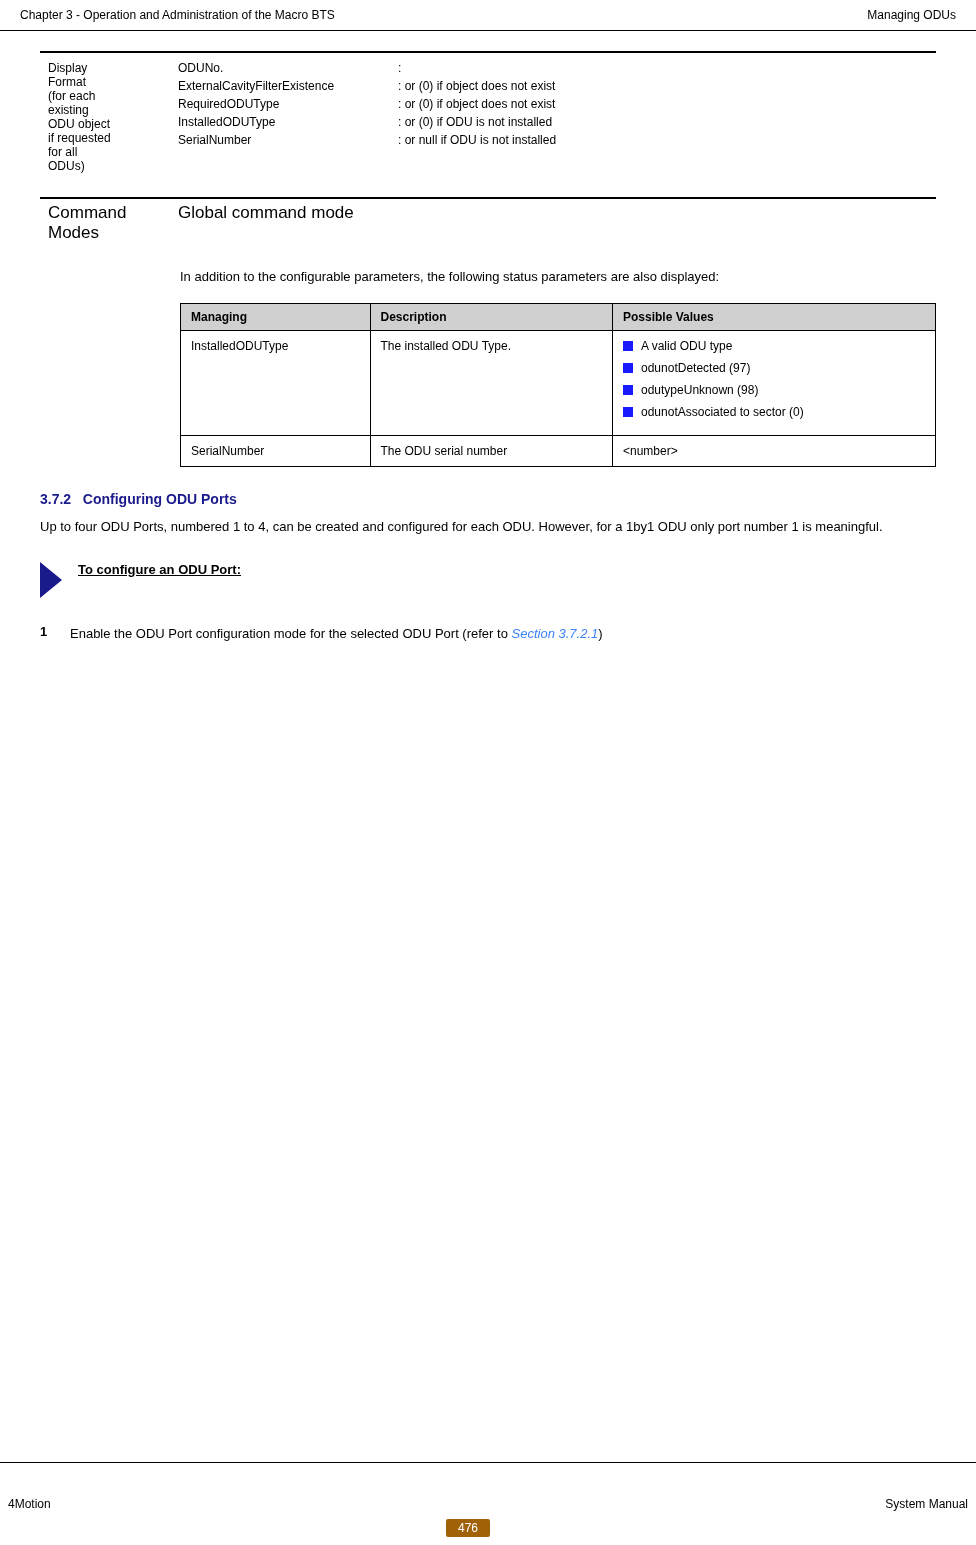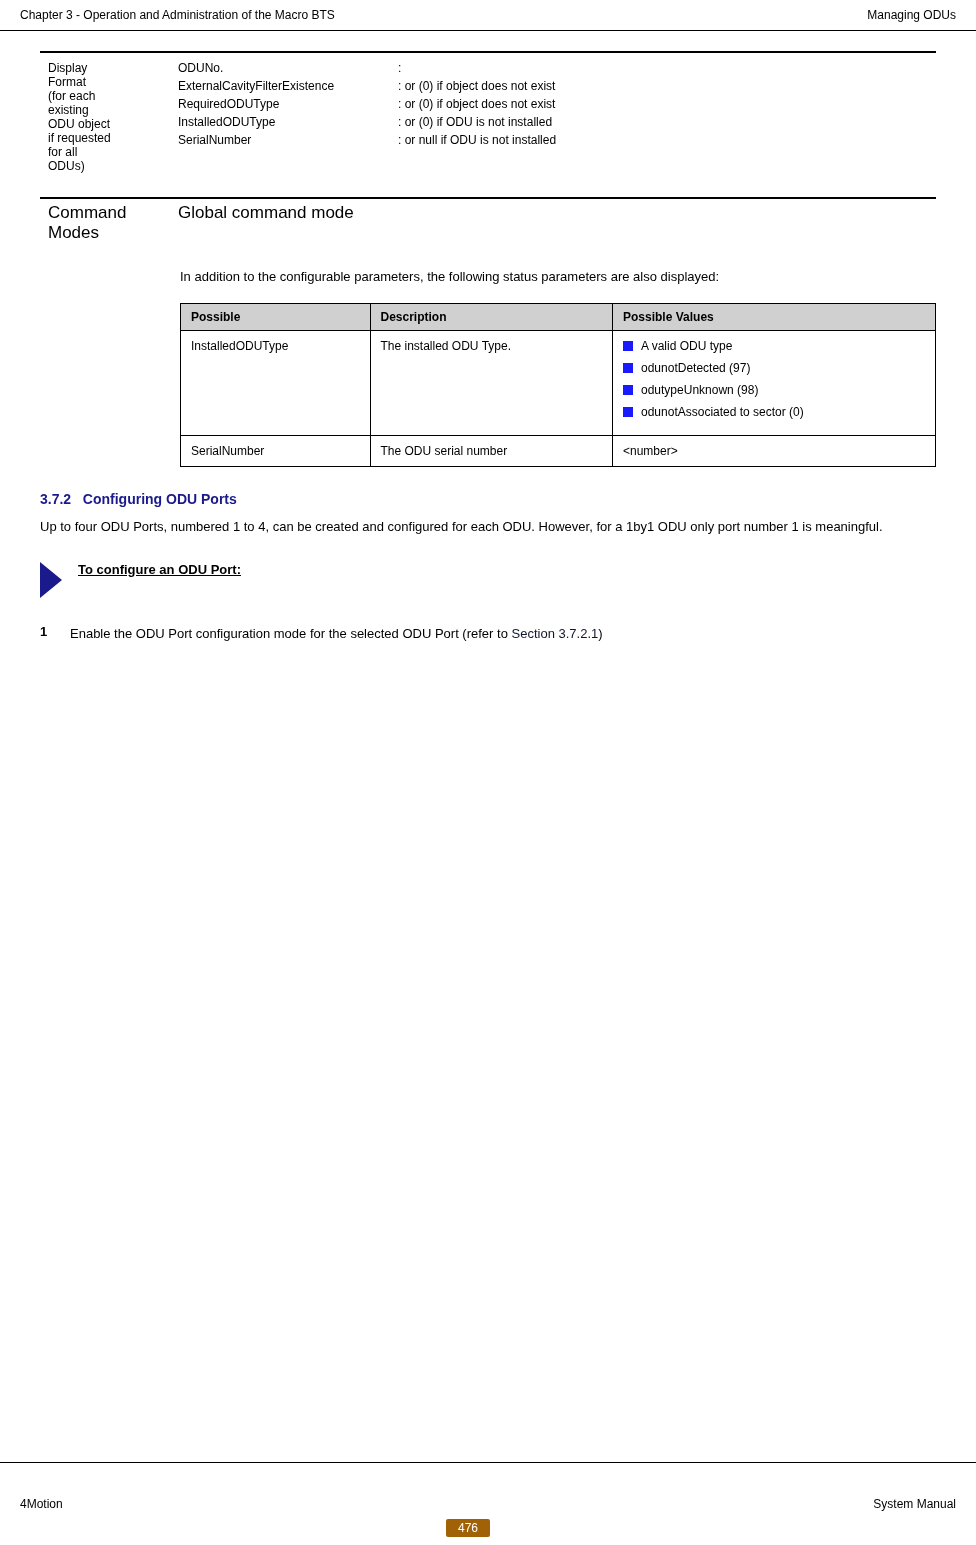--- a/index.html
+++ b/index.html
@@ -165,34 +165,35 @@
     .step-num {
       font-size: 13px;
       font-weight: bold;
       min-width: 30px;
     }
     .step-content {
       font-size: 13px;
       line-height: 1.5;
     }
     .step-content a, .step-link {
-      color: #0f172a;
+      color: #3b82f6;
       text-decoration: none;
+      font-style: italic;
     }
 
     
     .page-footer {
       position: absolute;
       bottom: 0;
       left: 0;
       right: 0;
       display: flex;
       justify-content: space-between;
       align-items: center;
-      padding: 8px 20px;
+      padding: 8px 8px;
       border-top: 1px solid #000;
       font-size: 12px;
     }
     .footer-page-num {
       background: #a16207;
       color: #fff;
       padding: 2px 12px;
       border-radius: 2px;
       font-size: 12px;
       margin-top: 48px;
@@ -260,21 +261,21 @@
       <td class="cmd-content-cell">Global command mode</td>
     </tr>
   </tbody>
     </table>
 
   <p class="body-text">In addition to the configurable parameters, the following status parameters are also displayed:</p>
 
   <table class="data-table">
     <thead>
       <tr>
-        <th>Possible</th>
+        <th>Managing</th>
         <th>Description</th>
         <th>Possible Values</th>
       </tr>
     </thead>
     <tbody id="status-table-body">
     <tr>
           <td>InstalledODUType</td>
           <td>The installed ODU Type.</td>
           <td>
             <div class="bullet-item">

